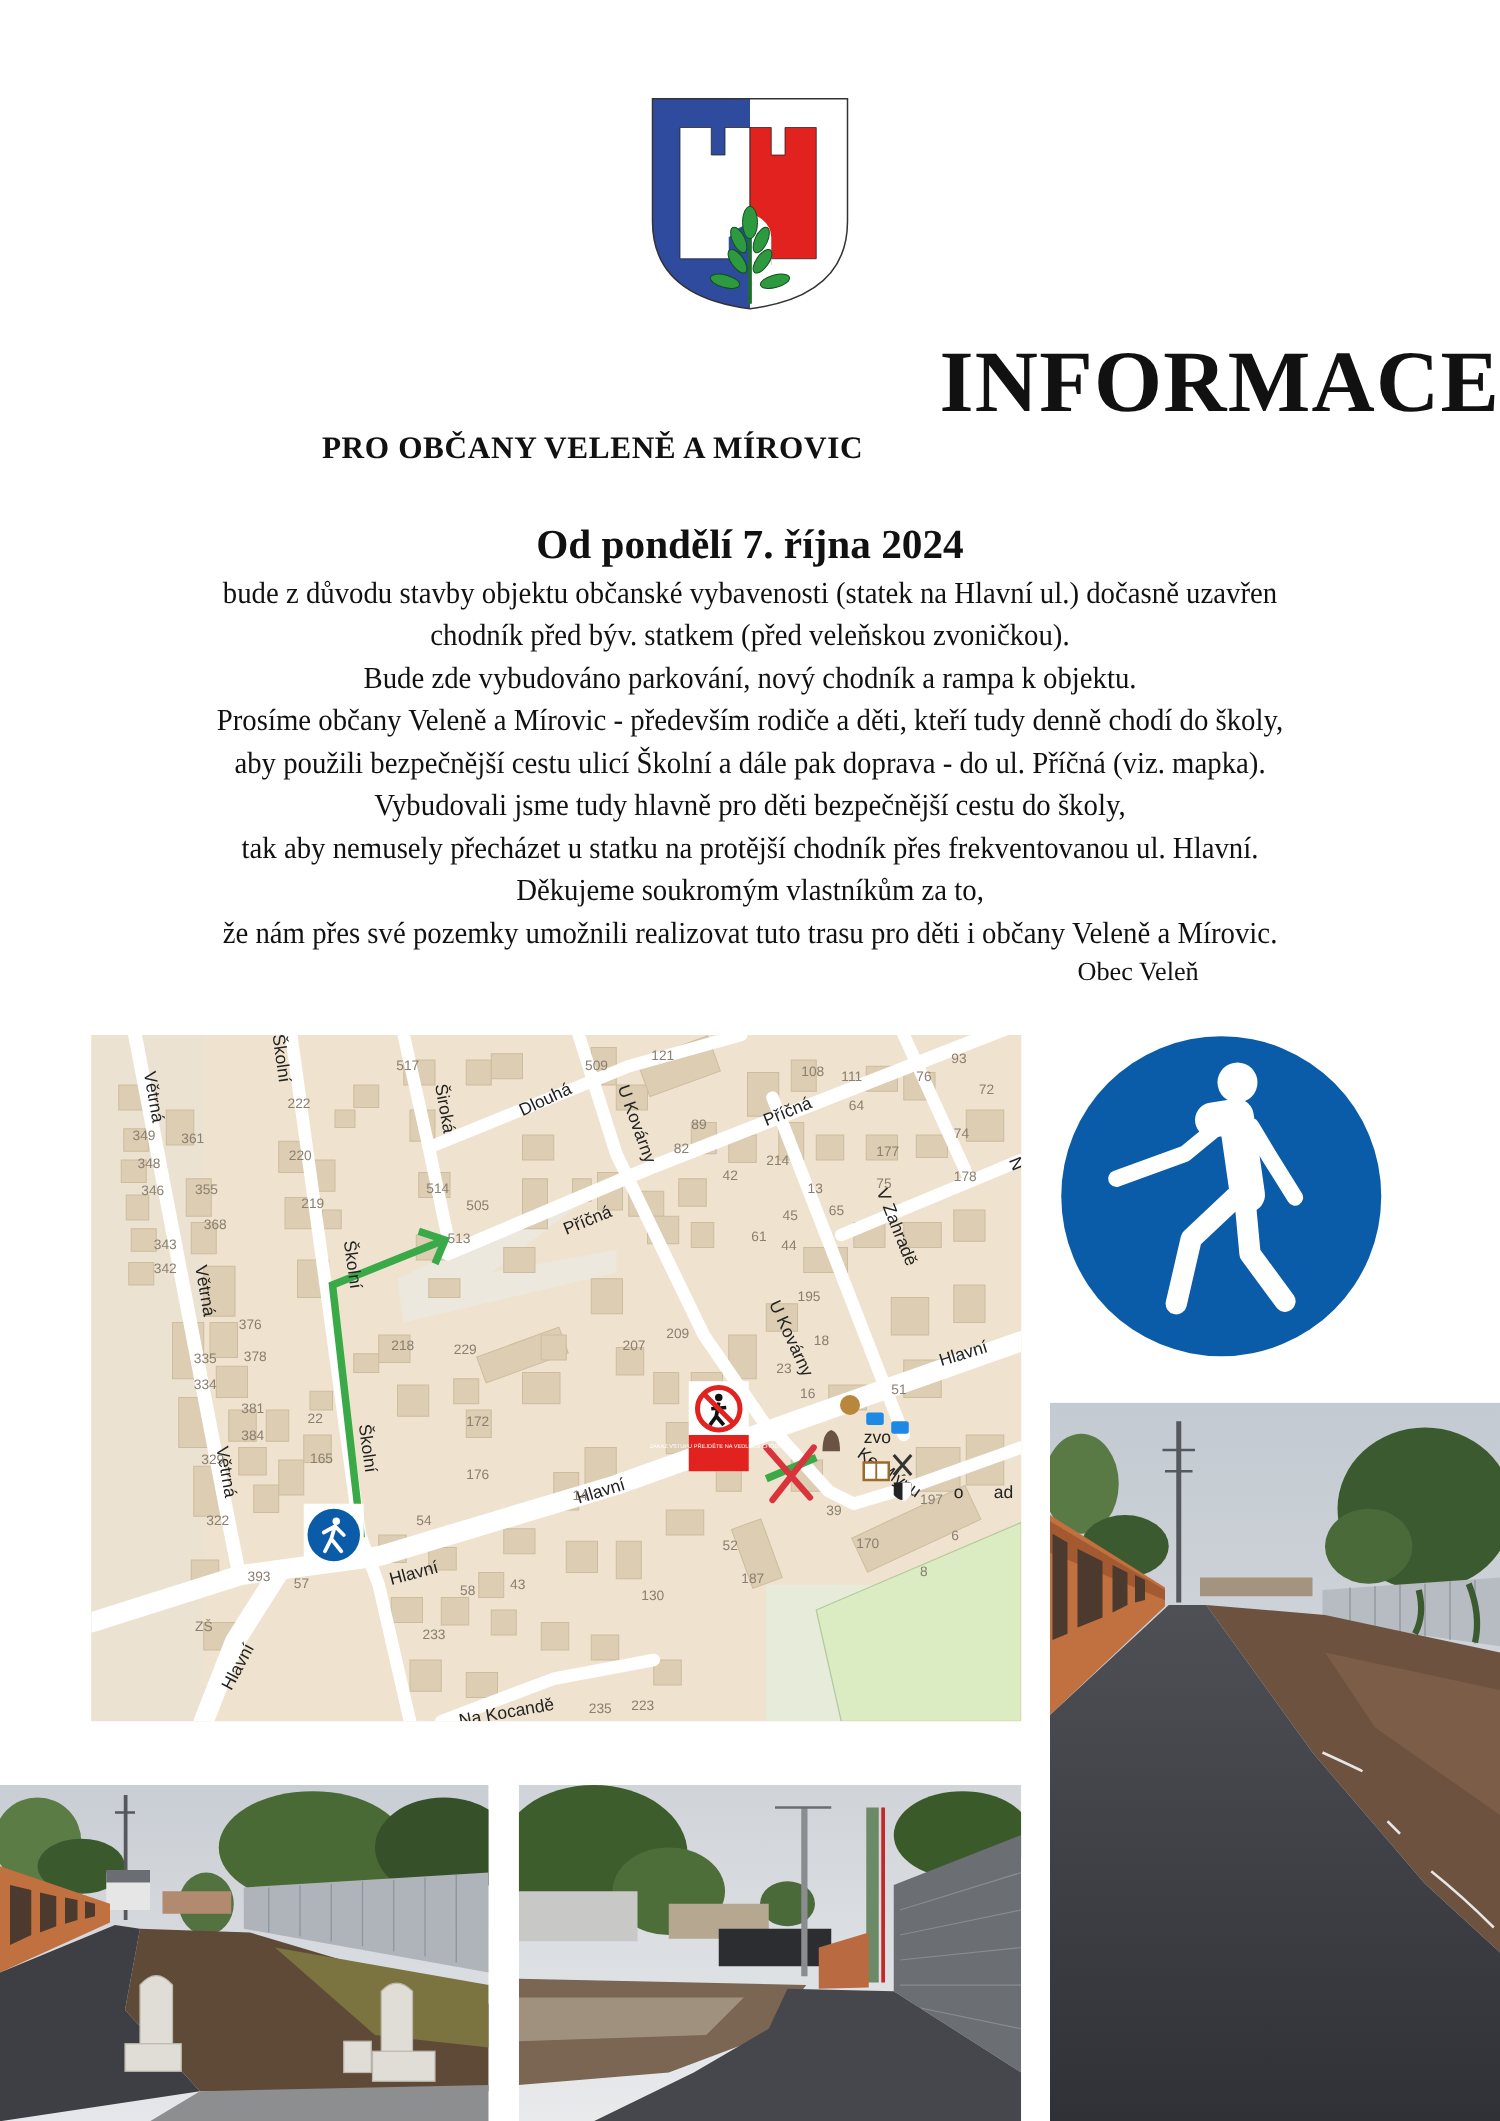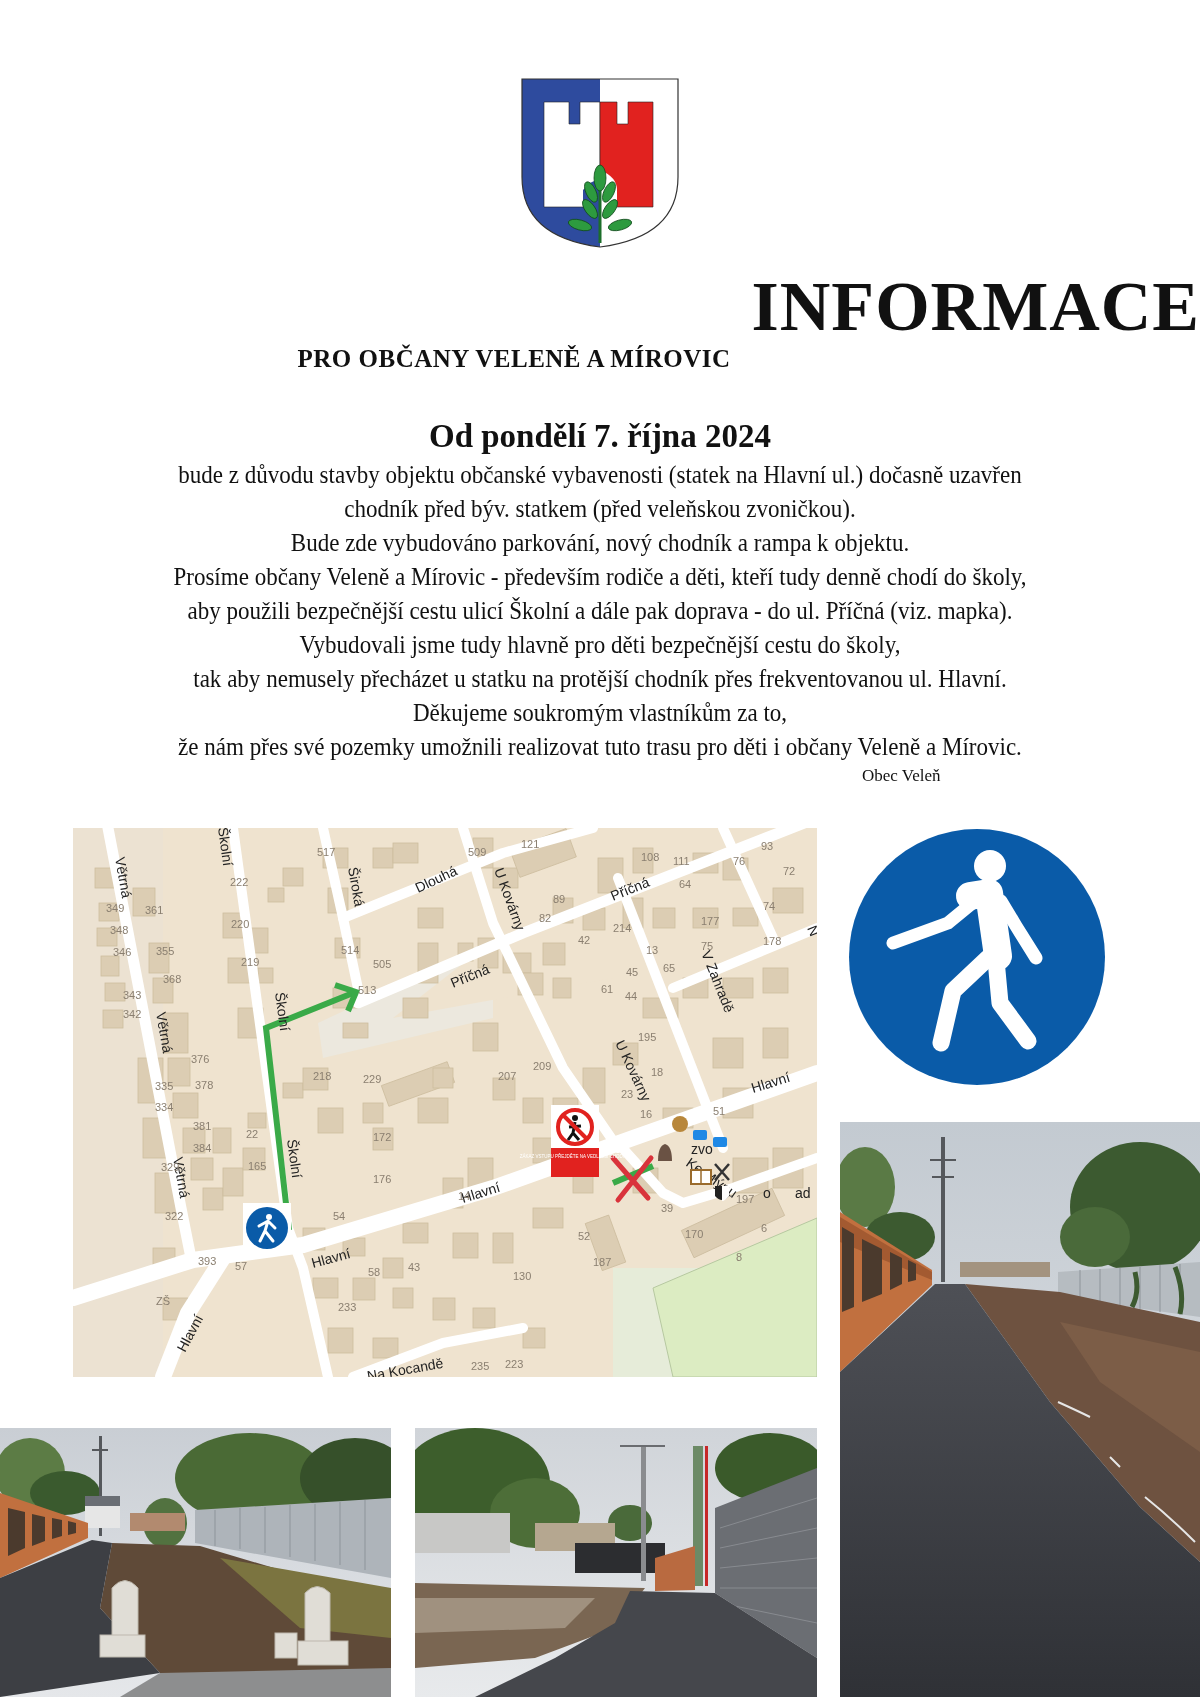--- a/index.html
+++ b/index.html
@@ -10,33 +10,33 @@
   .abs { position: absolute; }
   
   #coat { left: 520px; top: 77px; width: 160px; height: 172px; }
   
   #title {
     left: 0; width: 1200px; top: 272px; text-align: right;
     font-size: 70px; font-weight: bold; letter-spacing: 1px; line-height: 1;
   }
   #subtitle {
     left: 0; width: 948px; top: 346px; text-align: center;
-    font-size: 25px; font-weight: bold; letter-spacing: 0.5px; line-height: 1; margin-left: 40px;
+    font-size: 25px; font-weight: bold; letter-spacing: 0.5px; line-height: 1;
   }
   #date-heading {
     left: 0; width: 1200px; top: 420px; text-align: center;
     font-size: 33px; font-weight: bold; line-height: 1;
   }
   #body-text {
     left: 60px; width: 1080px; top: 458px; text-align: center;
     font-size: 24.5px; line-height: 34px; transform: scaleX(0.94); transform-origin: center top;
   }
   #body-text .line { display: block; white-space: nowrap; }
   #signature {
-    left: 862px; top: 767px; font-size: 17px; line-height: 1;
+    left: 862px; top: 767px; font-size: 21px; line-height: 1;
   }
   
   #map {
     left: 73px; top: 828px; width: 744px; height: 549px;
     background: #efe3cf; overflow: hidden;
   }
   #map svg { width: 100%; height: 100%; display: block; }
   .street-label { font-family: "Liberation Sans", "DejaVu Sans", sans-serif; font-size: 14px; fill: #222; }
   .house-num { font-family: "Liberation Sans", "DejaVu Sans", sans-serif; font-size: 11px; fill: #8a7f70; }
   

